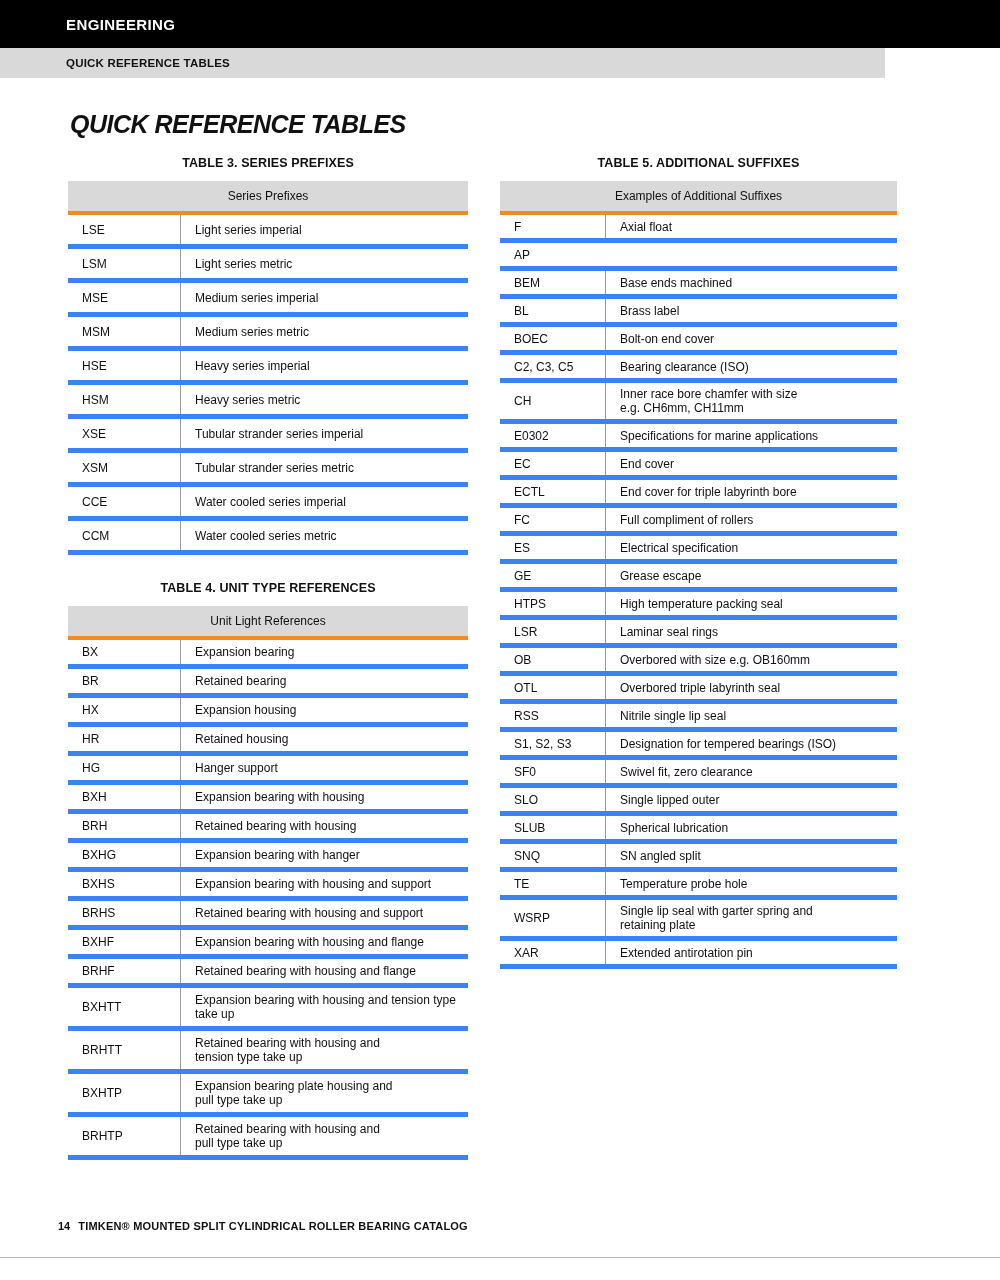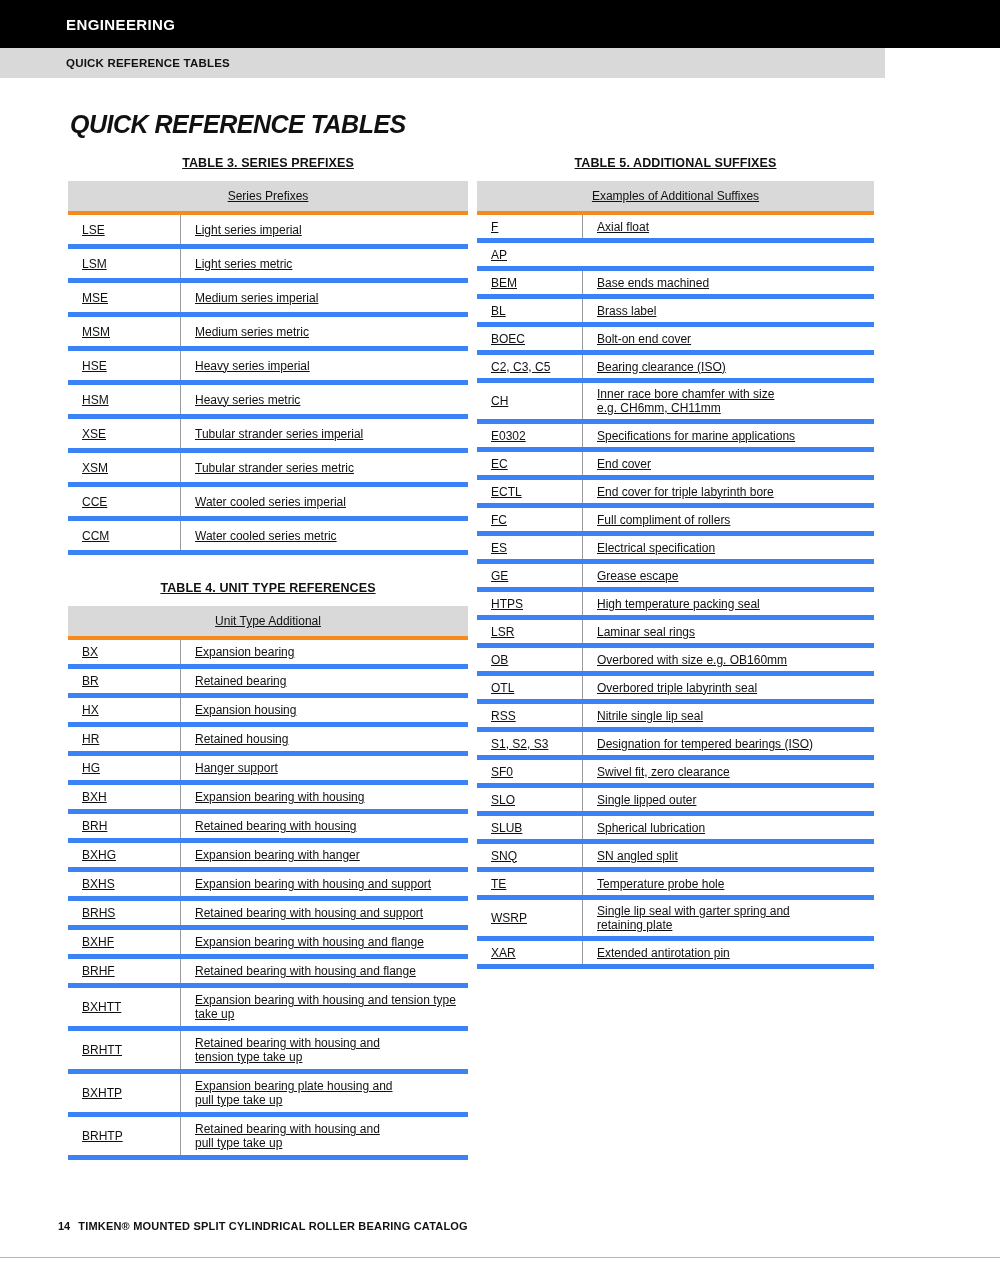--- a/index.html
+++ b/index.html
@@ -12,21 +12,21 @@
   .topbar .bartext{color:#fff;font-weight:bold;font-size:15px;letter-spacing:.4px;margin-left:66px;}
   .subbar{position:absolute;left:0;top:48px;width:885px;height:30px;background:#d9d9d9;
           display:flex;align-items:center;}
   .subbar .bartext{color:#111;font-weight:bold;font-size:11.5px;letter-spacing:.2px;margin-left:66px;}
 
   
   .title{position:absolute;left:70px;top:110px;margin:0;font-size:25px;font-style:italic;
          font-weight:bold;letter-spacing:-0.5px;color:#111;}
 
   
-  .cols{position:absolute;left:68px;top:156px;width:814px;display:flex;gap:9px;align-items:flex-start;text-decoration:underline;}
+  .cols{position:absolute;left:68px;top:156px;width:814px;display:flex;gap:32px;align-items:flex-start;}
   .col-left{width:400px;flex:none;}
   .col-right{width:397px;flex:none;}
 
   .caption{font-weight:bold;font-size:12.5px;text-align:center;margin:0 0 11px 0;letter-spacing:.1px;}
   .thead{height:30px;background:#d9d9d9;display:flex;align-items:center;justify-content:center;
          font-size:12px;border-bottom:4px solid var(--accent,#f58a1f);}
   .tbody{width:100%;}
   .trow{display:flex;align-items:center;border-bottom:5px solid #3b82f6;}
   .tterm{width:112px;flex:none;padding-left:14px;font-size:12px;box-sizing:border-box;line-height:14px;}
   .tdesc{flex:1;min-width:0;padding:0 6px 0 14px;font-size:12px;line-height:14px;
@@ -107,21 +107,21 @@
             </div>
             <div class="trow">
               <div class="tterm">CCM</div>
               <div class="tdesc">Water cooled series metric</div>
             </div>
           </div>
       </section>
 
       <section class="tablock">
         <div class="caption">TABLE 4. UNIT TYPE REFERENCES</div>
-        <div class="thead">Unit Type Additional</div>
+        <div class="thead">Unit Light References</div>
         <div class="tbody t4">
             <div class="trow">
               <div class="tterm">BX</div>
               <div class="tdesc">Expansion bearing</div>
             </div>
             <div class="trow">
               <div class="tterm">BR</div>
               <div class="tdesc">Retained bearing</div>
             </div>
             <div class="trow">

